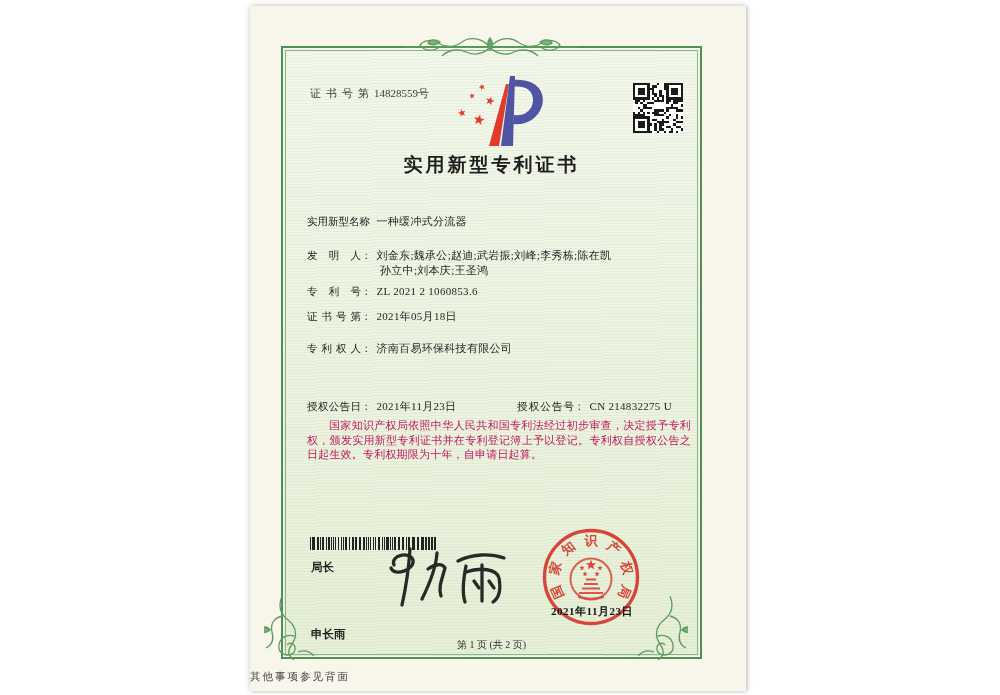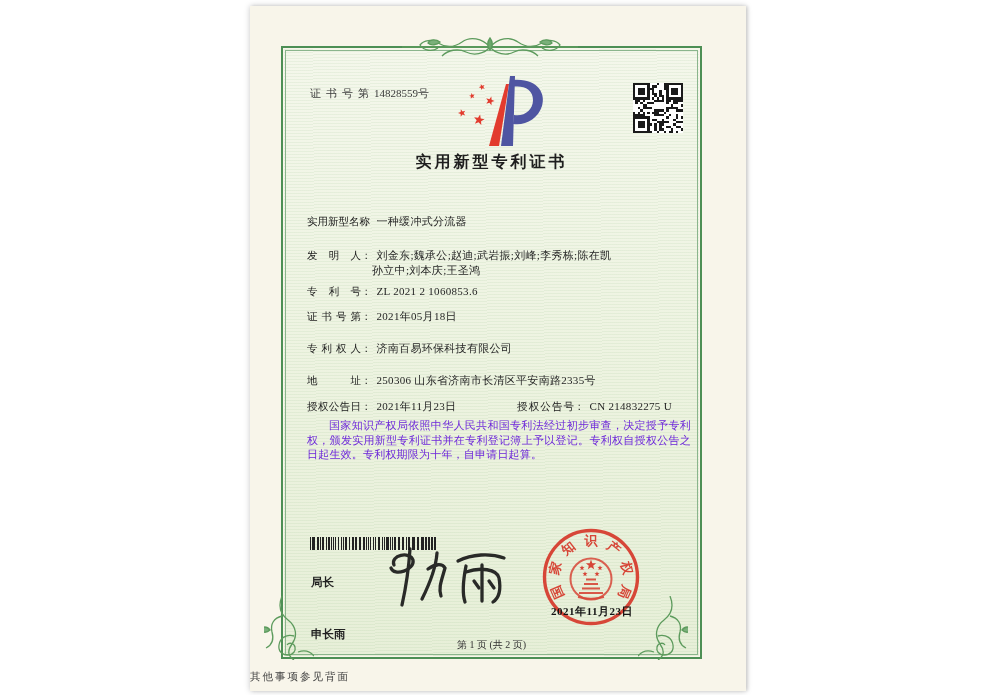--- a/index.html
+++ b/index.html
@@ -14,33 +14,33 @@
   .frame{position:absolute;left:31px;top:40px;width:421px;height:613px;box-sizing:border-box;
          border:2px solid #4d8f55;}
   .frame::after{content:"";position:absolute;left:2px;top:2px;right:2px;bottom:2px;
          border:1px solid #8ab58c;}
   .orn{position:absolute;}
   .certno{position:absolute;left:60px;top:80px;font-size:11px;color:#3a3a3a;}
   .certno .sp{letter-spacing:5px;}
   .logo{position:absolute;left:199px;top:62px;width:100px;height:88px;}
   .qr{position:absolute;left:383px;top:77px;width:50px;height:50px;shape-rendering:crispEdges;}
   .title{position:absolute;left:31px;top:146px;width:421px;text-align:center;
-         font-size:16px;font-weight:600;letter-spacing:3px;color:#1e1e1e;}
+         font-size:19px;font-weight:600;letter-spacing:3px;color:#1e1e1e;}
   .row{position:absolute;left:57px;color:#262626;white-space:nowrap;}
   .flabel{display:inline-block;width:54px;text-align:justify;text-align-last:justify;
           font-size:10.5px;color:#1c1c1c;vertical-align:baseline;}
   .colon{font-size:10.5px;color:#1c1c1c;}
   .fval{font-size:11px;margin-left:5px;letter-spacing:.3px;text-align:right;}
   .grp2{position:absolute;left:210px;top:0;white-space:nowrap;}
-  .paras{position:absolute;left:57px;top:412px;width:384px;color:#6d28d9;}
+  .paras{position:absolute;left:57px;top:412px;width:384px;color:#be185d;}
   .para{font-size:11px;line-height:14.6px;text-indent:2em;letter-spacing:.2px;text-align:justify;}
   .barcode{position:absolute;left:60px;top:531px;width:128px;height:13px;}
   .dtitle,.dname{position:absolute;left:61px;font-family:"Liberation Sans","DejaVu Sans",sans-serif;
           font-weight:700;font-size:11.5px;color:#222;}
-  .dtitle{top:569px;} .dname{top:587px;margin-top:34px;}
+  .dtitle{top:554px;} .dname{top:587px;margin-top:34px;}
   .signature{position:absolute;left:130px;top:533px;width:135px;height:80px;}
   .seal{position:absolute;left:291px;top:521px;width:100px;height:100px;opacity:.93;}
   .seal svg{position:absolute;left:0;top:0;}
   #seal-arc{position:absolute;left:0;top:0;width:100px;height:100px;}
   #seal-arc span{position:absolute;left:50px;top:50px;font-size:13px;font-weight:700;
      color:#d63a2c;font-family:"Liberation Serif",serif;}
   .sealdate{position:absolute;left:292px;top:598px;width:100px;text-align:center;
      font-size:11px;font-weight:700;color:#141414;letter-spacing:.5px;white-space:nowrap;}
   .page{position:absolute;left:31px;top:632px;width:421px;text-align:center;
      font-size:10px;color:#333;}
@@ -328,33 +328,30 @@
 
     <div class="title">实用新型专利证书</div>
 
     <div class="row" style="top:205px">
       <span class="flabel">实用新型名称</span><span class="colon">：</span><span class="fval">一种缓冲式分流器</span>
     </div>
     <div class="row" style="top:239px">
       <span class="flabel">发明人</span><span class="colon">：</span><span class="fval">刘金东;魏承公;赵迪;武岩振;刘峰;李秀栋;陈在凯</span>
     </div>
     <div class="row" style="top:254px;left:122px">
-      <span class="fval" style="margin-left:0">孙立中;刘本庆;王圣鸿</span>
+      <span class="fval" style="margin-left:8px">孙立中;刘本庆;王圣鸿</span>
     </div>
     <div class="row" style="top:275px">
       <span class="flabel">专利号</span><span class="colon">：</span><span class="fval">ZL 2021 2 1060853.6</span>
     </div>
     <div class="row" style="top:300px">
       <span class="flabel">证书号第</span><span class="colon">：</span><span class="fval">2021年05月18日</span>
     </div>
     <div class="row" style="top:332px">
       <span class="flabel">专利权人</span><span class="colon">：</span><span class="fval">济南百易环保科技有限公司</span>
-    </div>
-    <div class="row" style="top:364px">
-      <span class="flabel">地址</span><span class="colon">：</span><span class="fval">250306 山东省济南市长清区平安南路2335号</span>
     </div>
     <div class="row" style="top:390px">
       <span class="flabel">授权公告日</span><span class="colon">：</span><span class="fval">2021年11月23日</span>
       <span class="grp2">
         <span class="flabel" style="width:57px">授权公告号</span><span class="colon">：</span><span class="fval">CN 214832275 U</span>
       </span>
     </div>
 
     <div class="paras">
       <div class="para">国家知识产权局依照中华人民共和国专利法经过初步审查，决定授予专利权，颁发实用新型专利证书并在专利登记簿上予以登记。专利权自授权公告之日起生效。专利权期限为十年，自申请日起算。</div>

